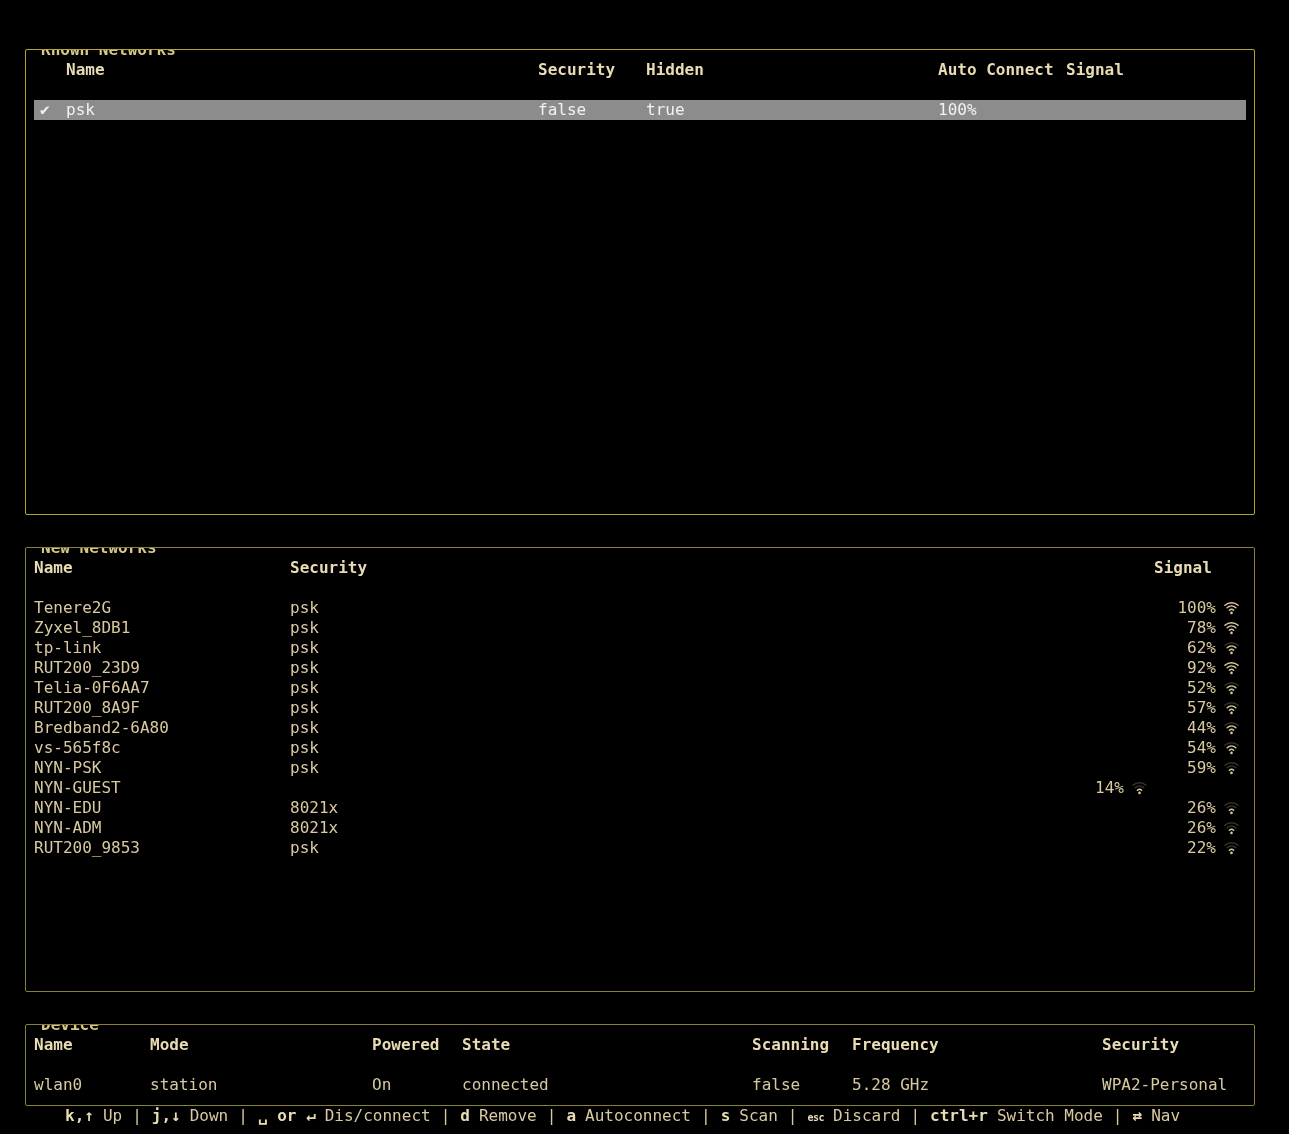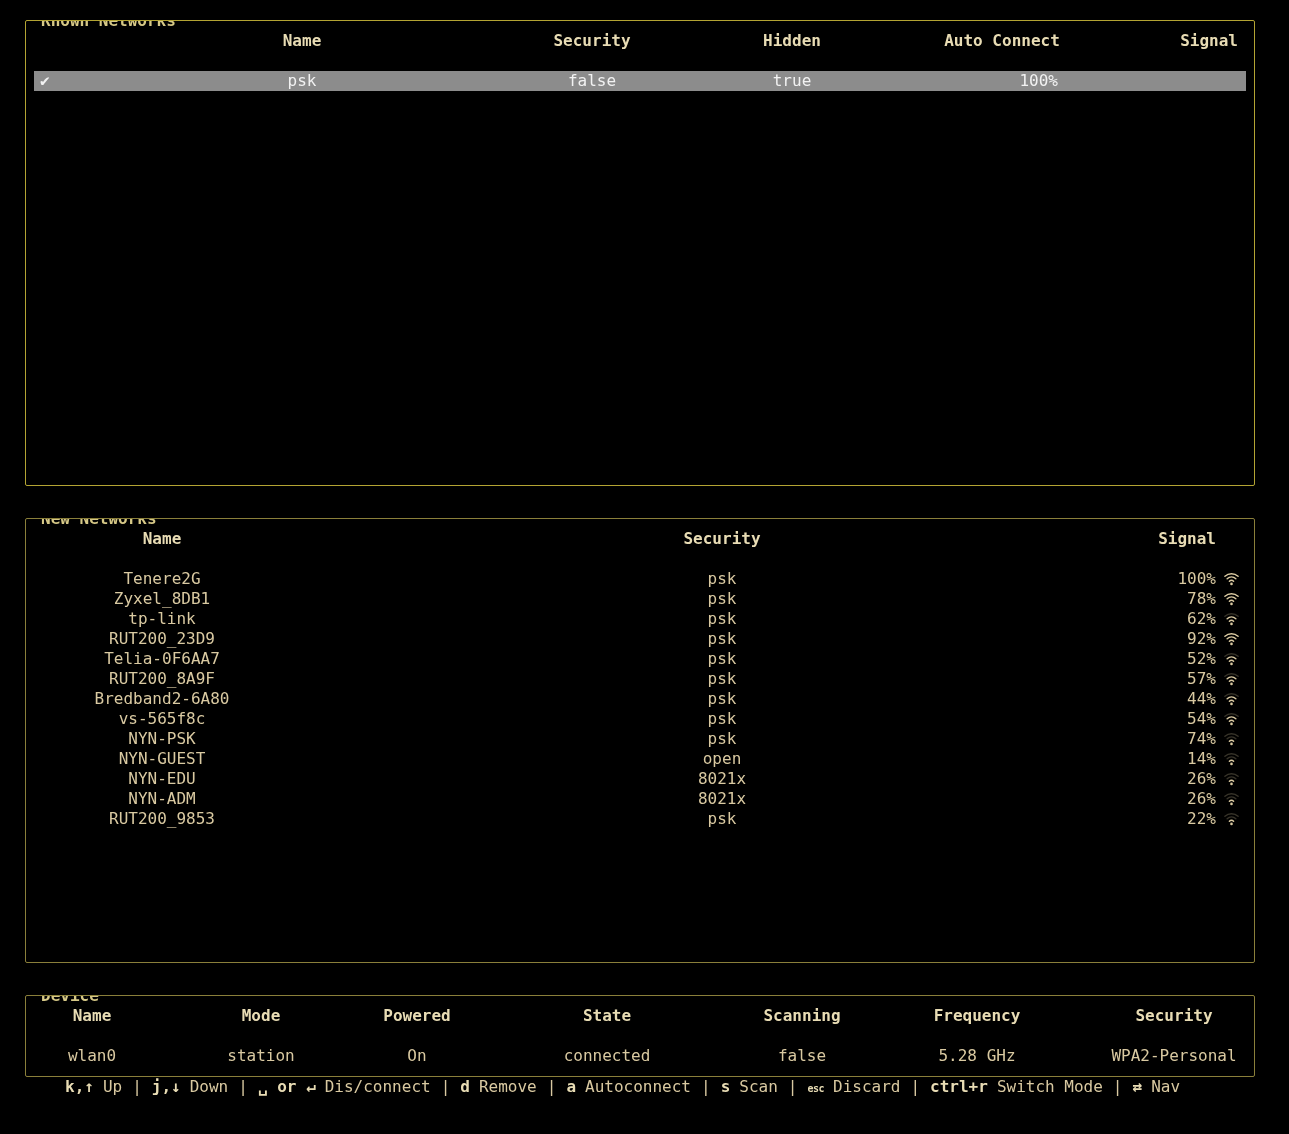--- a/index.html
+++ b/index.html
@@ -12,36 +12,36 @@
     --sel-bg:#8c8c8c;
     --sel-text:#f2f2f2;
   }
   *{box-sizing:border-box;margin:0;padding:0}
   html,body{background:var(--bg)}
   body{
     width:1289px;height:1134px;overflow:hidden;
     font-family:"DejaVu Sans Mono","Liberation Mono",monospace;
     font-size:16px;line-height:20px;color:var(--text);
   }
-  .page{padding:20px 34px 0 25px}
+  .page{padding:49px 34px 0 25px}
   .panel{
     position:relative;border:1px solid var(--inactive-border);
     border-radius:2px;padding:10px 8px;width:1230px;overflow:hidden;
   }
   .panel.active{border-color:var(--active-border)}
   .panel-title{
     position:absolute;top:-10px;left:9px;background:var(--bg);
     padding:0 6px;font-weight:bold;color:var(--title);white-space:nowrap;
   }
   .panel + .panel{margin-top:32px}
   .header{font-weight:bold;color:var(--bold)}
   .rows{margin-top:20px}
   .cell{display:block;height:20px;white-space:nowrap;overflow:hidden}
-  .c{text-align:center}
-  .r{text-align:right;padding-right:8px}
+  .c{text-align:left}
+  .r{padding-right:8px}
   .kgrid{display:grid;grid-template-columns:32px 472px 108px 292px 128px 1fr}
   .ngrid{display:grid;grid-template-columns:256px 864px 1fr}
   .dgrid{display:grid;grid-template-columns:116px 222px 90px 290px 100px 250px 1fr}
   .krow.selected{background:var(--sel-bg);color:var(--sel-text)}
   .check{text-align:left;padding-left:6px}
   .sigcell{display:flex;justify-content:flex-end;align-items:center;gap:7px;padding-right:6px}
   .sighead{padding-right:30px}
   .wifi{width:17px;height:14px;color:var(--text);flex:0 0 auto}
   .help{padding-left:40px;white-space:nowrap}
   .help .key{font-weight:bold;color:var(--bold)}
@@ -184,32 +184,31 @@
               <path d="M9 13.2a4.5 4.5 0 0 1 6 0" fill="none" stroke="currentColor" stroke-width="2.1" stroke-linecap="round"></path>
               <path d="M5.8 9.6a9.5 9.5 0 0 1 12.4 0" fill="none" stroke="currentColor" stroke-width="2.1" stroke-linecap="round"></path>
               <path d="M2.6 6a14.5 14.5 0 0 1 18.8 0" fill="none" stroke="currentColor" stroke-width="2.1" stroke-linecap="round" opacity="0.25"></path>
             </svg>
           </span>
         </div>
         <div class="ngrid nrow">
           <span class="cell c">NYN-PSK</span>
           <span class="cell c">psk</span>
           <span class="cell sigcell">
-            <span>74%</span>
+            <span>59%</span>
             <svg viewBox="0 0 24 20" class="wifi">
               <circle cx="12" cy="17" r="1.9" fill="currentColor"></circle>
               <path d="M9 13.2a4.5 4.5 0 0 1 6 0" fill="none" stroke="currentColor" stroke-width="2.1" stroke-linecap="round"></path>
               <path d="M5.8 9.6a9.5 9.5 0 0 1 12.4 0" fill="none" stroke="currentColor" stroke-width="2.1" stroke-linecap="round" opacity="0.25"></path>
               <path d="M2.6 6a14.5 14.5 0 0 1 18.8 0" fill="none" stroke="currentColor" stroke-width="2.1" stroke-linecap="round" opacity="0.25"></path>
             </svg>
           </span>
         </div>
         <div class="ngrid nrow">
           <span class="cell c">NYN-GUEST</span>
-          <span class="cell c">open</span>
           <span class="cell sigcell">
             <span>14%</span>
             <svg viewBox="0 0 24 20" class="wifi">
               <circle cx="12" cy="17" r="1.9" fill="currentColor"></circle>
               <path d="M9 13.2a4.5 4.5 0 0 1 6 0" fill="none" stroke="currentColor" stroke-width="2.1" stroke-linecap="round"></path>
               <path d="M5.8 9.6a9.5 9.5 0 0 1 12.4 0" fill="none" stroke="currentColor" stroke-width="2.1" stroke-linecap="round" opacity="0.25"></path>
               <path d="M2.6 6a14.5 14.5 0 0 1 18.8 0" fill="none" stroke="currentColor" stroke-width="2.1" stroke-linecap="round" opacity="0.25"></path>
             </svg>
           </span>
         </div>

